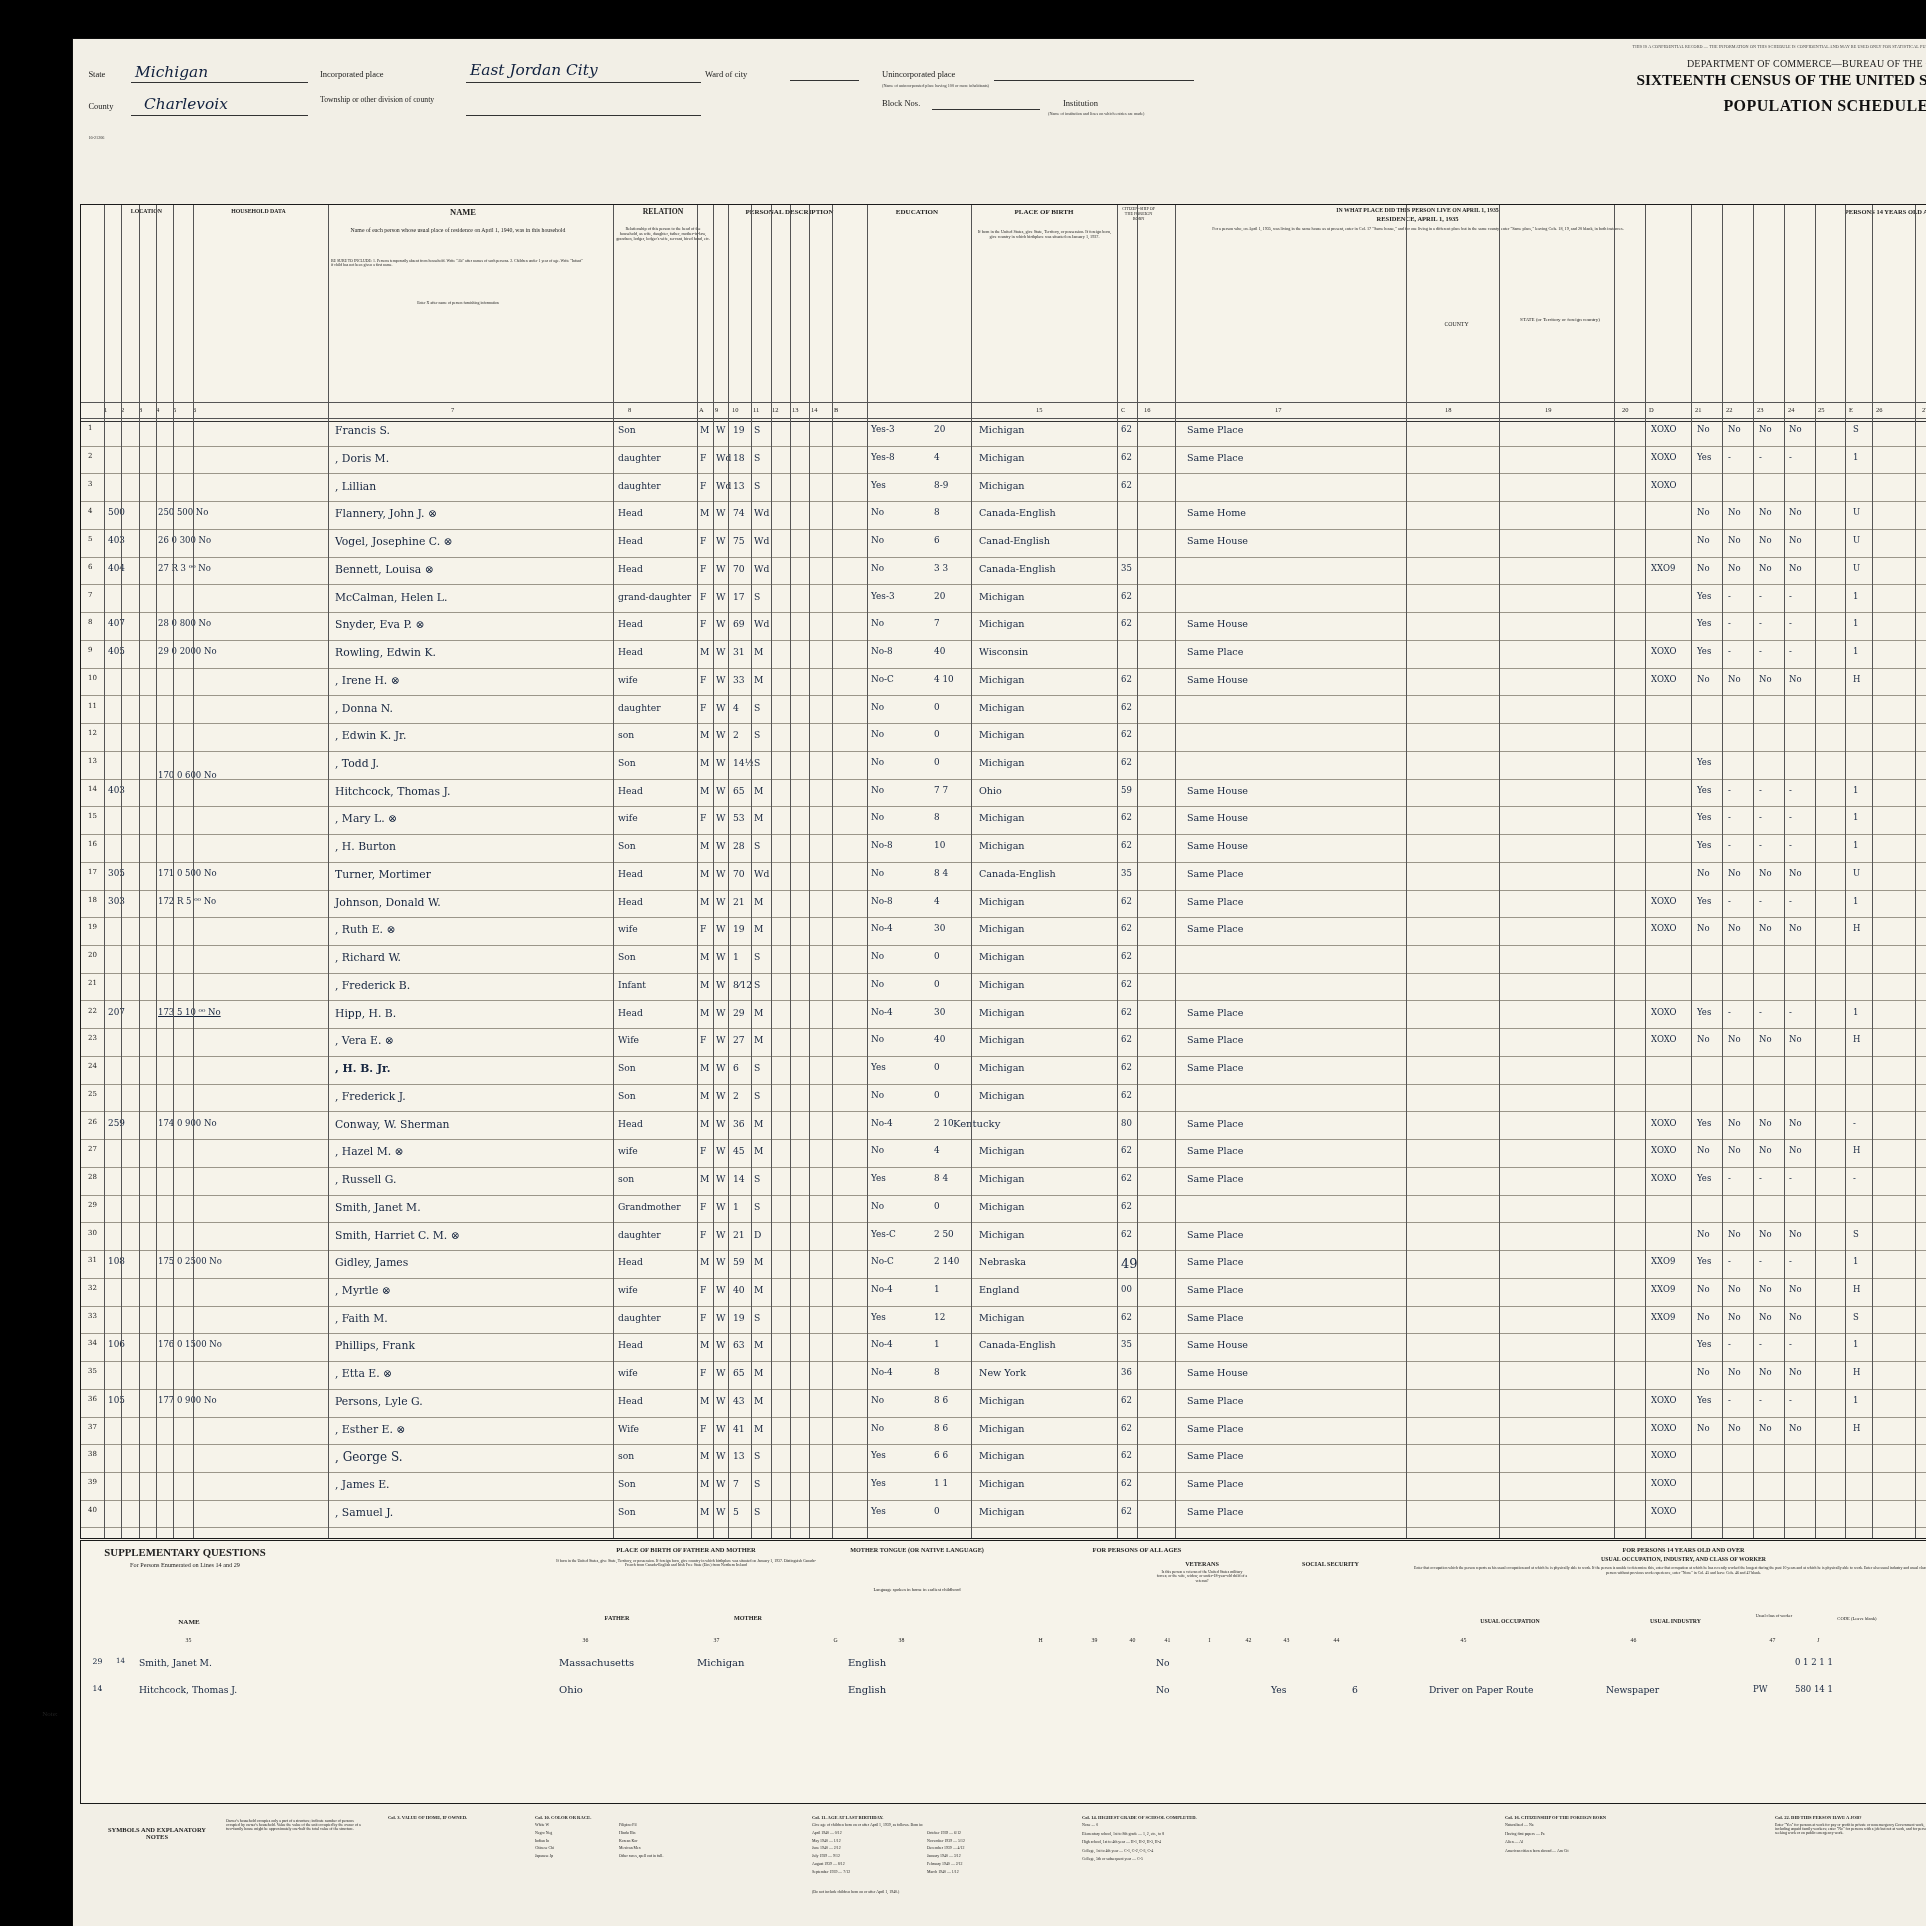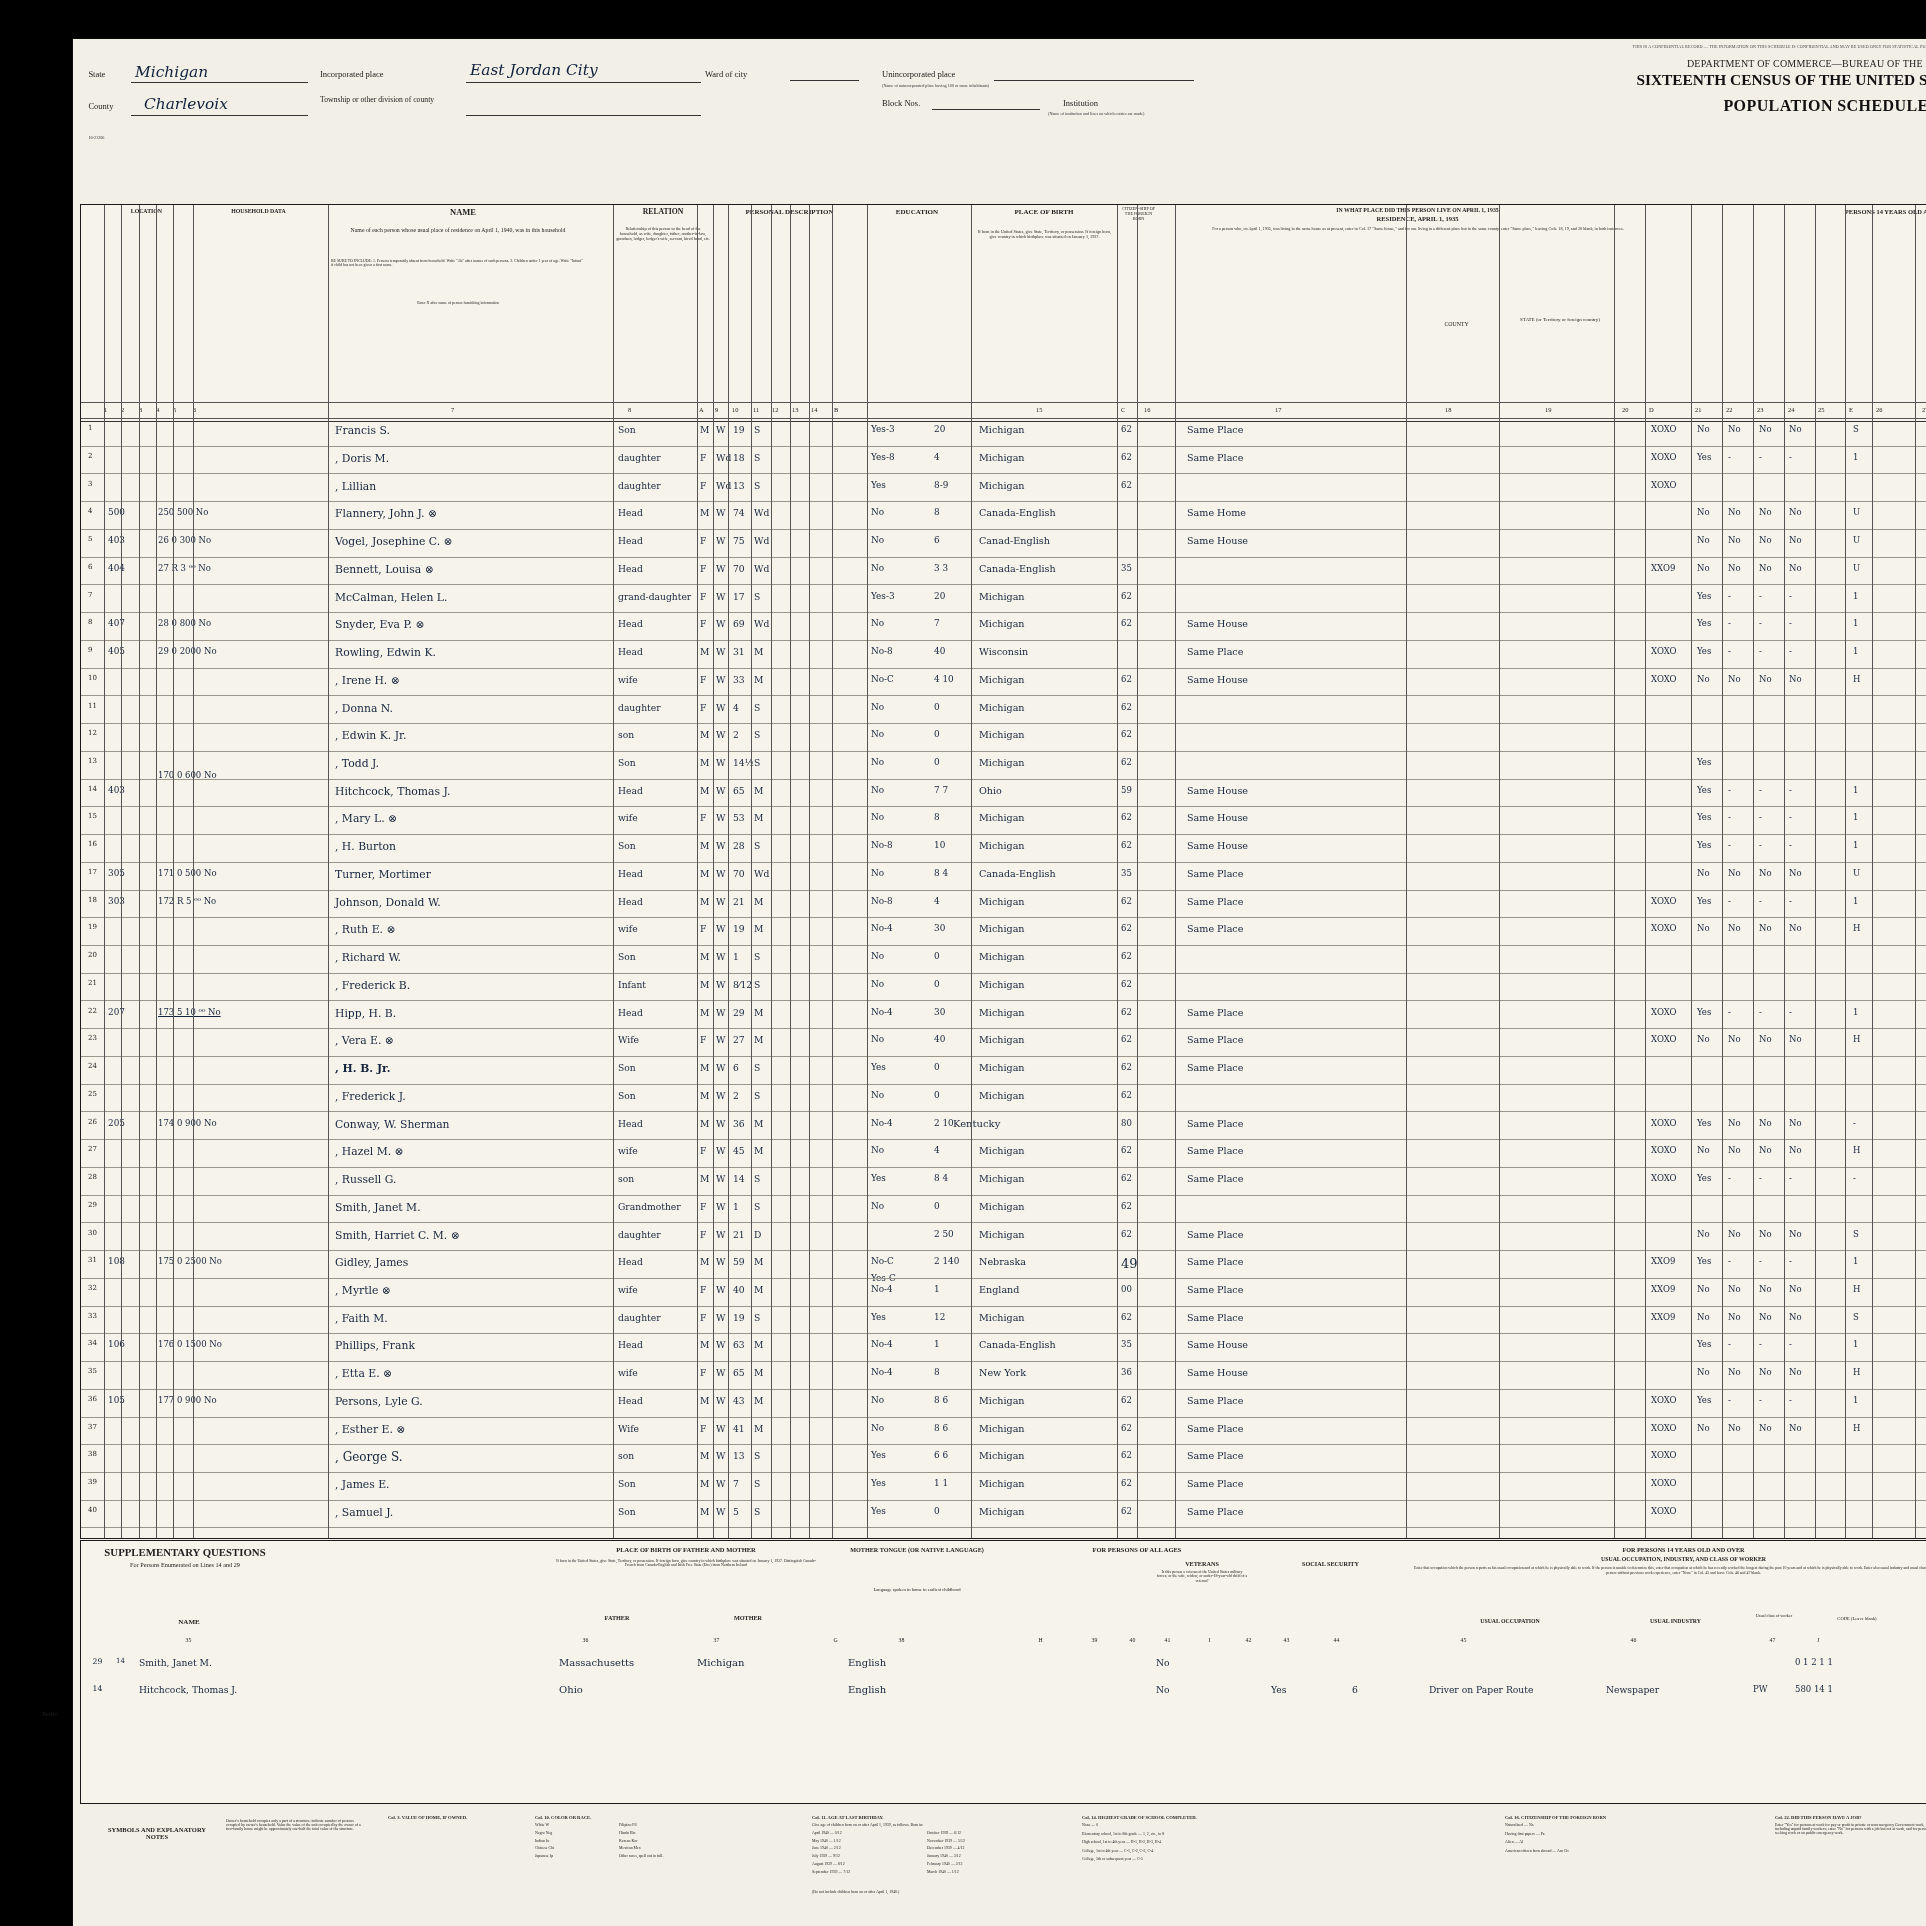--- a/index.html
+++ b/index.html
@@ -548,21 +548,21 @@
         <div class="rowtxt" style="left: 619px; top: 672px; font-size: 9.2px;">M</div>
         <div class="rowtxt" style="left: 635px; top: 672px; font-size: 9.2px;">W</div>
         <div class="rowtxt" style="left: 652px; top: 672px; font-size: 9.2px;">2</div>
         <div class="rowtxt" style="left: 673px; top: 672px; font-size: 9.2px;">S</div>
         <div class="rowtxt" style="left: 790px; top: 672px; font-size: 8.9px;">No</div>
         <div class="rowtxt" style="left: 853px; top: 672px; font-size: 8.9px;">0</div>
         <div class="rowtxt" style="left: 898px; top: 672px; font-size: 9.6px;">Michigan</div>
         <div class="rowtxt" style="left: 1040px; top: 672px; font-size: 8.5px;">62</div>
         <div class="hline" style="top: 721px;"></div>
         <div class="rowtxt" style="left: 7px; top: 700px; font-size: 7px; color: rgb(34, 34, 34);">26</div>
-        <div class="rowtxt" style="left: 27px; top: 700px; font-size: 8.9px;">205</div>
+        <div class="rowtxt" style="left: 27px; top: 700px; font-size: 8.9px;">259</div>
         <div class="rowtxt" style="left: 77px; top: 700px; font-size: 8.5px;">174  0  900  No</div>
         <div class="rowtxt" style="left: 254px; top: 700px; font-size: 10.8px;">Conway, W. Sherman</div>
         <div class="rowtxt" style="left: 537px; top: 700px; font-size: 9.2px;">Head</div>
         <div class="rowtxt" style="left: 619px; top: 700px; font-size: 9.2px;">M</div>
         <div class="rowtxt" style="left: 635px; top: 700px; font-size: 9.2px;">W</div>
         <div class="rowtxt" style="left: 652px; top: 700px; font-size: 9.2px;">36</div>
         <div class="rowtxt" style="left: 673px; top: 700px; font-size: 9.2px;">M</div>
         <div class="rowtxt" style="left: 790px; top: 700px; font-size: 8.9px;">No-4</div>
         <div class="rowtxt" style="left: 853px; top: 700px; font-size: 8.9px;">2 10</div>
         <div class="rowtxt" style="left: 872px; top: 700px; font-size: 10px;">Kentucky</div>
@@ -625,21 +625,21 @@
         <div class="rowtxt" style="left: 898px; top: 783px; font-size: 9.6px;">Michigan</div>
         <div class="rowtxt" style="left: 1040px; top: 783px; font-size: 8.5px;">62</div>
         <div class="hline" style="top: 832px;"></div>
         <div class="rowtxt" style="left: 7px; top: 811px; font-size: 7px; color: rgb(34, 34, 34);">30</div>
         <div class="rowtxt" style="left: 254px; top: 811px; font-size: 10.8px;">Smith, Harriet C. M. ⊗</div>
         <div class="rowtxt" style="left: 537px; top: 811px; font-size: 9.2px;">daughter</div>
         <div class="rowtxt" style="left: 619px; top: 811px; font-size: 9.2px;">F</div>
         <div class="rowtxt" style="left: 635px; top: 811px; font-size: 9.2px;">W</div>
         <div class="rowtxt" style="left: 652px; top: 811px; font-size: 9.2px;">21</div>
         <div class="rowtxt" style="left: 673px; top: 811px; font-size: 9.2px;">D</div>
-        <div class="rowtxt" style="left: 790px; top: 811px; font-size: 8.9px; margin-top: 44px;">Yes-C</div>
+        <div class="rowtxt" style="left: 790px; top: 811px; font-size: 8.9px;">Yes-C</div>
         <div class="rowtxt" style="left: 853px; top: 811px; font-size: 8.9px;">2 50</div>
         <div class="rowtxt" style="left: 898px; top: 811px; font-size: 9.6px;">Michigan</div>
         <div class="rowtxt" style="left: 1040px; top: 811px; font-size: 8.5px;">62</div>
         <div class="rowtxt" style="left: 1106px; top: 811px; font-size: 9.6px;">Same Place</div>
         <div class="rowtxt" style="left: 1616px; top: 811px; font-size: 8.5px;">No</div>
         <div class="rowtxt" style="left: 1647px; top: 811px; font-size: 8.5px;">No</div>
         <div class="rowtxt" style="left: 1678px; top: 811px; font-size: 8.5px;">No</div>
         <div class="rowtxt" style="left: 1708px; top: 811px; font-size: 8.5px;">No</div>
         <div class="rowtxt" style="left: 1772px; top: 811px; font-size: 8.5px;">S</div>
         <div class="hline" style="top: 860px;"></div>

